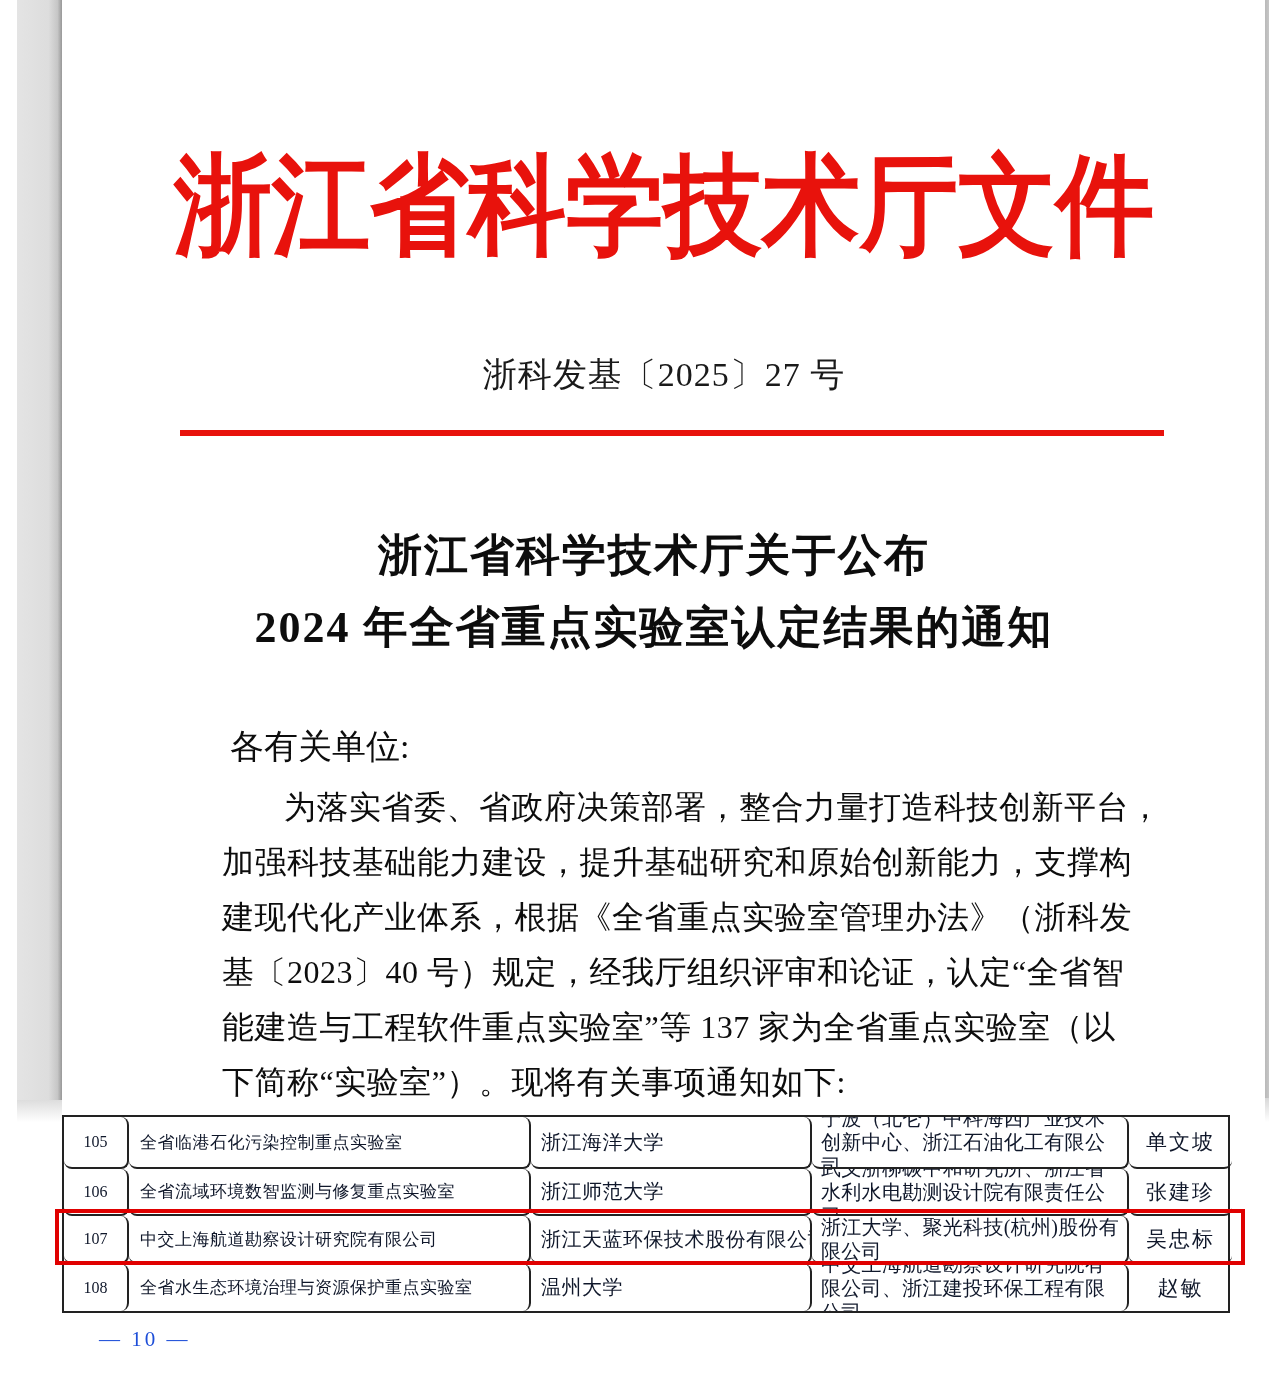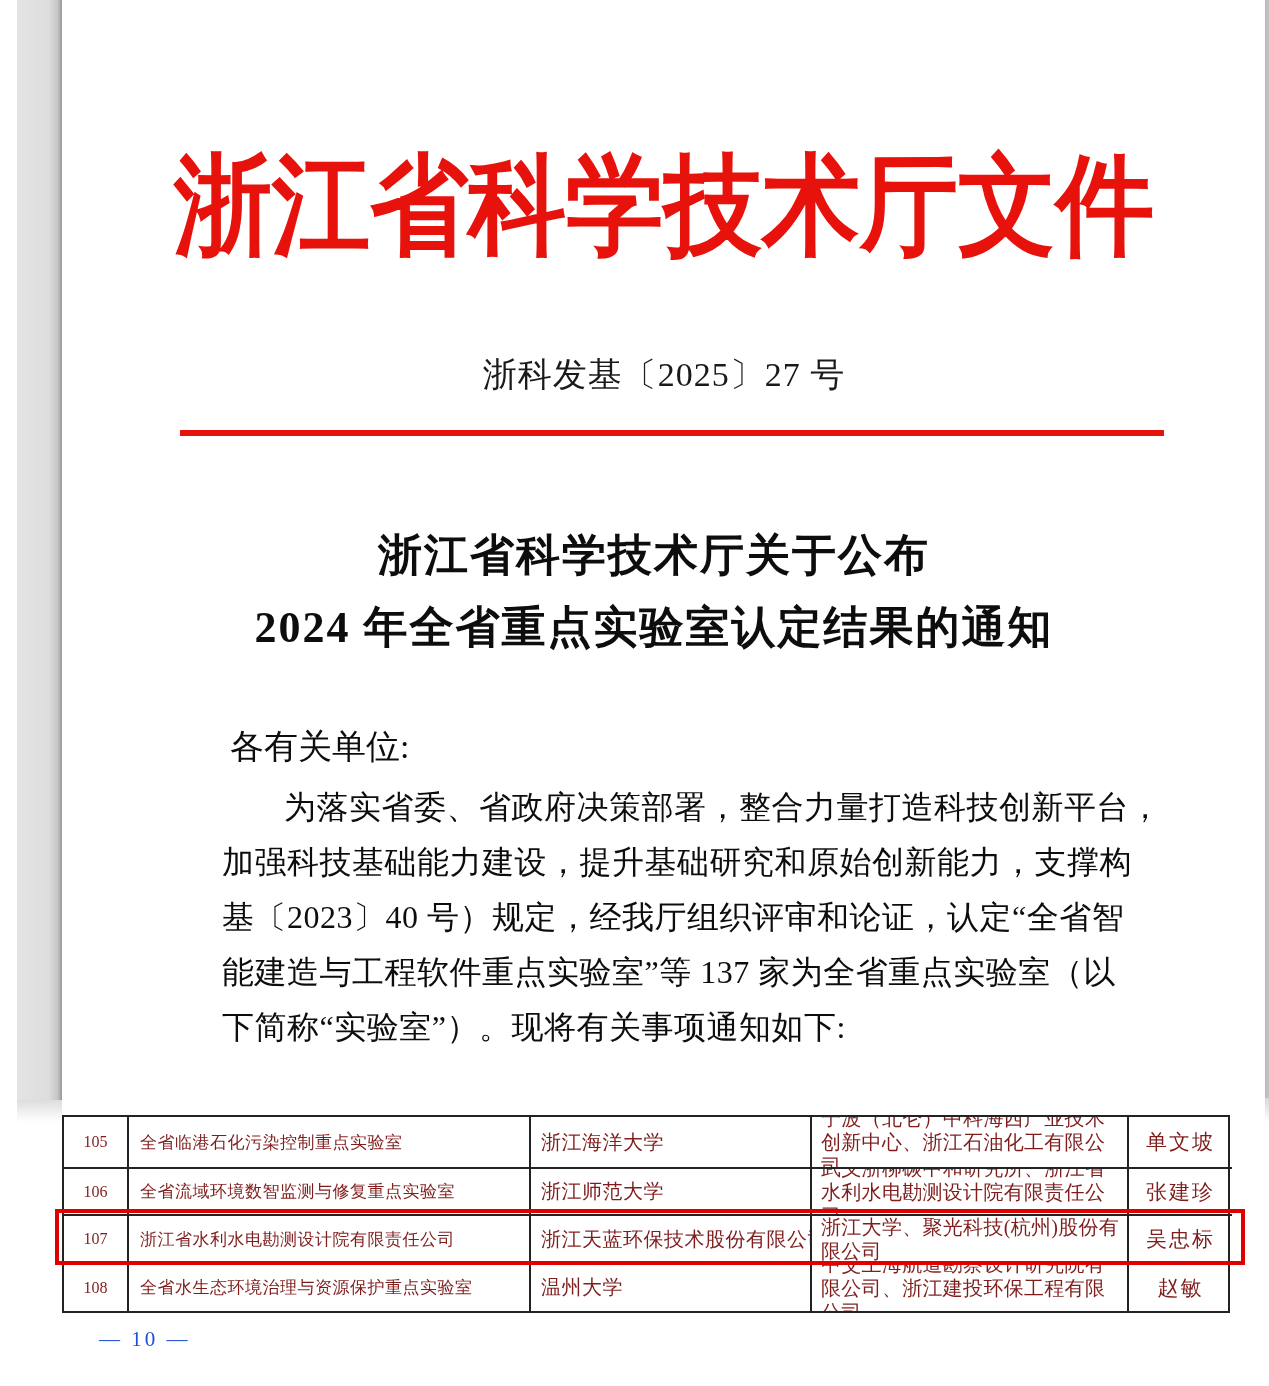--- a/index.html
+++ b/index.html
@@ -63,21 +63,21 @@
   
   .tbl {
     position:absolute; left:45px; top:1115px; width:1168px;
     display:grid; grid-template-columns:65px 402px 281px 317px 103px;
     grid-template-rows:52px 47px 48px 47px;
     border:2px solid #222; box-sizing:border-box; background:#fff;
   }
   .c {
     border-right:2px solid #222; border-bottom:2px solid #222;
     box-sizing:border-box; display:flex; align-items:center;
-    color:#7f1d1d; overflow:hidden;
+    color:#0f172a; overflow:hidden;border-radius:8px;
   }
   .c:nth-child(5n) { border-right:none; }
   .c:nth-child(n+16) { border-bottom:none; }
   .c.num { justify-content:center; font-size:16px;text-align:right; }
   .c.lab { padding-left:11px; font-size:17px; white-space:nowrap; letter-spacing:0.5px; }
   .c.host { padding-left:10px; font-size:20px; white-space:nowrap; letter-spacing:0.5px; }
   .c.part { padding:2px 6px 2px 9px; font-size:20px; line-height:24px; letter-spacing:0.3px; }
   .c.dir { justify-content:center; font-size:21px; letter-spacing:2px; }
   
   .hl {
@@ -104,41 +104,42 @@
   <div class="red-rule"></div>
 
   <div class="sub1">浙江省科学技术厅关于公布</div>
   <div class="sub2">2024 年全省重点实验室认定结果的通知</div>
 
   <div class="salutation">各有关单位:</div>
 
   <div class="body-block">
     <div class="bline indent">为落实省委、省政府决策部署，整合力量打造科技创新平台，</div>
     <div class="bline">加强科技基础能力建设，提升基础研究和原始创新能力，支撑构</div>
+    <div class="bline">建现代化产业体系，根据《全省重点实验室管理办法》（浙科发</div>
     <div class="bline">基〔2023〕40 号）规定，经我厅组织评审和论证，认定“全省智</div>
     <div class="bline">能建造与工程软件重点实验室”等 137 家为全省重点实验室（以</div>
     <div class="bline">下简称“实验室”）。现将有关事项通知如下:</div>
   </div>
 
   <div class="tbl">
 
     <div class="c num">105</div>
     <div class="c lab">全省临港石化污染控制重点实验室</div>
     <div class="c host">浙江海洋大学</div>
     <div class="c part">宁波（北仑）中科海西产业技术创新中心、浙江石油化工有限公司</div>
     <div class="c dir">单文坡</div>
 
     <div class="c num">106</div>
     <div class="c lab">全省流域环境数智监测与修复重点实验室</div>
     <div class="c host">浙江师范大学</div>
     <div class="c part">武义浙柳碳中和研究所、浙江省水利水电勘测设计院有限责任公司</div>
     <div class="c dir">张建珍</div>
 
     <div class="c num">107</div>
-    <div class="c lab">浙江省水利水电勘测设计院有限责任公司</div>
+    <div class="c lab">中交上海航道勘察设计研究院有限公司</div>
     <div class="c host">浙江天蓝环保技术股份有限公司</div>
     <div class="c part">浙江大学、聚光科技(杭州)股份有限公司</div>
     <div class="c dir">吴忠标</div>
 
     <div class="c num">108</div>
     <div class="c lab">全省水生态环境治理与资源保护重点实验室</div>
     <div class="c host">温州大学</div>
     <div class="c part">中交上海航道勘察设计研究院有限公司、浙江建投环保工程有限公司</div>
     <div class="c dir">赵敏</div>
   </div>

